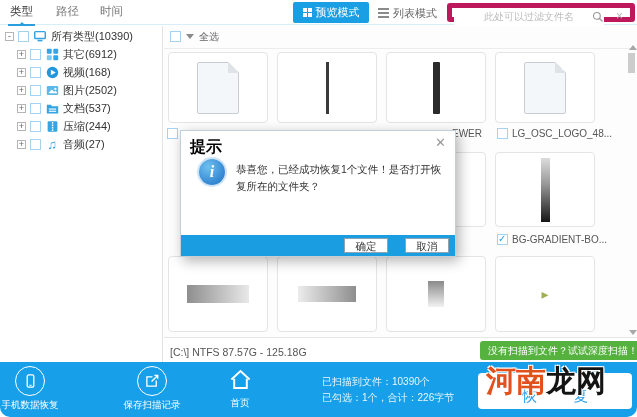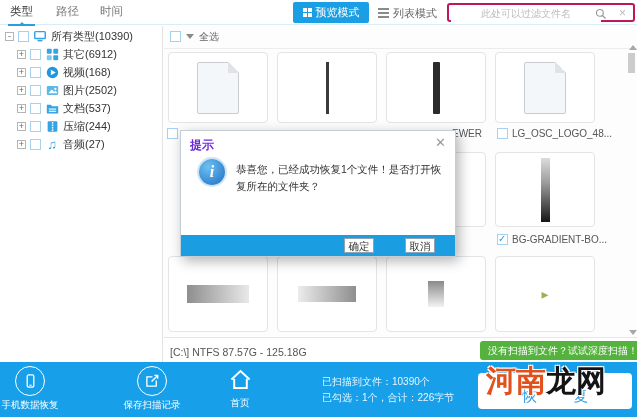--- a/index.html
+++ b/index.html
@@ -1,18 +1,18 @@
 <!DOCTYPE html>
 <html><head>
 <meta charset="utf-8">
 <style>
   * { margin:0; padding:0; box-sizing:border-box; }
   html,body { width:637px; height:417px; background:#fff; overflow:hidden;
     font-family:"Liberation Sans","DejaVu Sans",sans-serif; }
-  .window { position:relative; width:637px; height:417px; background:#fff; overflow:hidden; }
+  .window { position:relative; width:637px; height:417px; background:#fff; overflow:hidden;border-radius:10px; }
 
   
   .toolbar { position:absolute; left:0; top:0; width:637px; height:25px; background:#fff;
     border-bottom:1px solid #d9edf8; }
   .tab { position:absolute; top:4px; font-size:11.5px; color:#777; cursor:default; }
   .tab.active { color:#3a3a3a; }
   .tab.active::after { content:""; position:absolute; left:-2px; right:-2px; bottom:-7px;
     height:2px; background:#2b9fdd; }
   .tab.active::before { content:""; position:absolute; left:50%; margin-left:-4px; bottom:-7px;
     width:0; height:0; border-left:4px solid transparent; border-right:4px solid transparent;
@@ -23,21 +23,21 @@
   .grid-glyph { display:inline-block; width:9px; height:9px; position:relative; }
   .grid-glyph i { position:absolute; width:4px; height:4px; background:#fff; }
   .grid-glyph i:nth-child(1){left:0;top:0}.grid-glyph i:nth-child(2){right:0;top:0}
   .grid-glyph i:nth-child(3){left:0;bottom:0}.grid-glyph i:nth-child(4){right:0;bottom:0}
   .list-mode { position:absolute; left:378px; top:5px; height:16px; display:flex;
     align-items:center; gap:4px; font-size:11px; color:#666; }
   .list-glyph { display:inline-block; width:11px; height:10px; position:relative; }
   .list-glyph i { position:absolute; left:0; width:11px; height:2px; background:#8a8a8a; }
   .list-glyph i:nth-child(1){top:0}.list-glyph i:nth-child(2){top:4px}.list-glyph i:nth-child(3){top:8px}
   .searchbox { position:absolute; left:447px; top:3px; width:188px; height:19px;
-    border:2px solid #be185d; border-radius:3px; background:#fff; }
+    border:5px solid #be185d; border-radius:3px; background:#fff; }
   .searchbox input { position:absolute; left:2px; top:0; width:150px; height:17px; border:none;
     outline:none; font-size:10px; color:#444; text-align:center;
     font-family:"Liberation Sans","DejaVu Sans",sans-serif;}
   .searchbox input::placeholder { color:#bcbcbc; }
   .search-ic { position:absolute; right:26px; top:3px; width:12px; height:12px; }
   .clear-ic { position:absolute; right:7px; top:1px; font-size:12px; color:#bbb; }
 
   
   .sidebar { position:absolute; left:0; top:26px; width:163px; height:336px; background:#fff;
     border-right:1px solid #e3e3e3; }
@@ -110,30 +110,30 @@
   .recover-label { color:#2a9ee8; font-size:15px; letter-spacing:16px; padding-left:16px;
     display:inline-block; margin-top:14px; }
   .watermark { position:absolute; left:486px; top:361px; font-size:30px; font-weight:bold;
     white-space:nowrap; z-index:60; letter-spacing:0px;
     text-shadow:-1px -1px 0 #fff,1px -1px 0 #fff,-1px 1px 0 #fff,1px 1px 0 #fff; }
   .wm-1 { color:#e2511c; } .wm-2 { color:#141414; }
 
   
   .dialog { position:absolute; left:180px; top:130px; width:276px; height:127px; background:#fff;
     border:1px solid #c3ced6; box-shadow:3px 4px 12px rgba(0,0,0,.3); z-index:50; }
-  .dlg-title { position:absolute; left:9px; top:6px; font-size:12px; font-weight:bold; color:#6d28d9; }
+  .dlg-title { position:absolute; left:9px; top:6px; font-size:16px; font-weight:bold; color:#000000; }
   .dlg-close { position:absolute; right:9px; top:4px; font-size:13px; color:#999; font-weight:bold; }
   .dlg-info { position:absolute; left:18px; top:28px; width:26px; height:26px; border-radius:50%;
     background:radial-gradient(circle at 35% 30%, #6ec0f0, #1b6fc4); box-shadow:0 0 0 2px #cfe4f5;
     color:#fff; font-family:"Liberation Serif",serif; font-style:italic; font-weight:bold;
     font-size:16px; display:flex; align-items:center; justify-content:center; }
   .dlg-msg { position:absolute; left:55px; top:30px; width:206px; font-size:10.5px; color:#333;
     line-height:17px; }
   .dlg-strip { position:absolute; left:0; bottom:0; width:100%; height:21px; background:#1b9de2; }
-  .dlg-btn { position:absolute; top:3px; width:30px; height:15px; background:#fff;
+  .dlg-btn { position:absolute; top:3px; width:44px; height:15px; background:#fff;
     border:1px solid #8fa4b2; font-size:10.5px; color:#333; text-align:center; line-height:14px; }
   .dlg-ok { left:163px; } .dlg-cancel { left:224px; }
 </style>
 </head>
 <body>
 
 <div class="window">
 
   <div class="toolbar">
     <span class="tab active" style="left:10px">类型</span>

